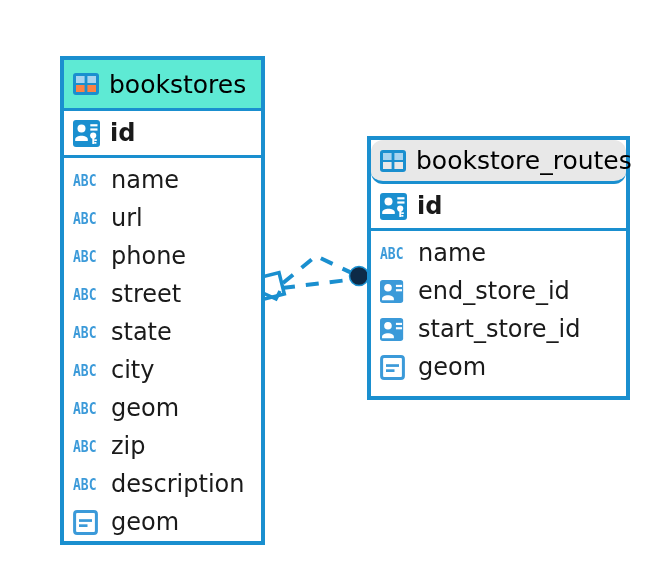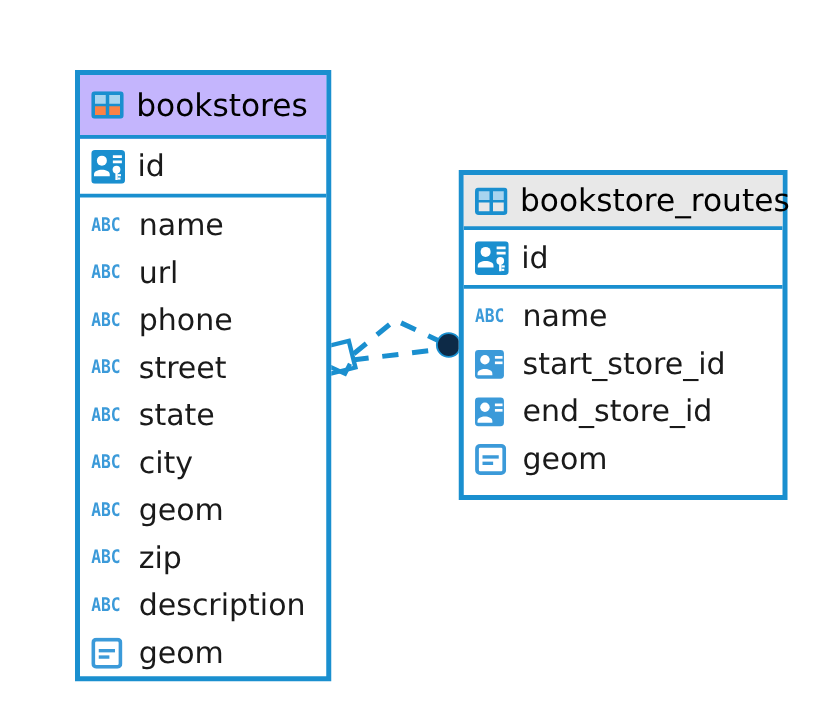--- a/index.html
+++ b/index.html
@@ -59,21 +59,21 @@
     height: 38px;
   }
   .field-label {
     font-size: 24px;
     color: #1a1a1a;
     margin-left: 10px;
     line-height: 1;
     white-space: nowrap;
   }
   .field-row.pk .field-label {
-    font-weight: normal;
+    font-weight: bold;
   }
   .pk-section .field-row {
     height: 44px;
   }
 
   .icon {
     flex: 0 0 auto;
     display: inline-block;
     line-height: 0;
   }
@@ -107,21 +107,21 @@
       <rect x="-11" y="-11" width="22" height="22" fill="#ffffff" stroke="#1a8fcf" stroke-width="3.5"></rect>
     </g>
     <path d="M 263 293 L 276 299 L 280 291" fill="none" stroke="#1a8fcf" stroke-width="3.5" stroke-linejoin="miter"></path>
 
     <circle cx="359" cy="276" r="9.5" fill="#0d2a47"></circle>
     <circle cx="359" cy="276" r="9.5" fill="none" stroke="#1a8fcf" stroke-width="1.5"></circle>
   </svg>
 
   <div class="entity" style="left:60px; top:56px; width:205px; height:489px; --edge:#1a8fcf;">
 
-    <div class="entity-header" style="background:#c4b5fd; height:51px;">
+    <div class="entity-header" style="background:#5eead4; height:51px;">
       <span class="icon">
         <svg width="26" height="22" viewBox="0 0 26 22">
           <rect x="0" y="0" width="26" height="22" rx="3" ry="3" fill="#1a8fcf"></rect>
           <rect x="3" y="3" width="8.6" height="7" fill="#a8d4ef"></rect>
           <rect x="14.4" y="3" width="8.6" height="7" fill="#a8d4ef"></rect>
           <rect x="3" y="12" width="8.6" height="7" fill="#fc8244"></rect>
           <rect x="14.4" y="12" width="8.6" height="7" fill="#fc8244"></rect>
         </svg>
       </span>
       <span class="entity-title">bookstores</span>
@@ -202,21 +202,21 @@
           </svg>
         </span>
         <span class="field-label">geom</span>
       </div>
 
     </div>
   </div>
 
   <div class="entity" style="left:367px; top:136px; width:263px; height:264px; --edge:#1a8fcf;">
 
-    <div class="entity-header" style="background:#e8e8e8; height:44px;">
+    <div class="entity-header" style="background:#e8e8e8; height:44px;border-radius:12px;">
       <span class="icon">
         <svg width="26" height="22" viewBox="0 0 26 22">
           <rect x="0" y="0" width="26" height="22" rx="3" ry="3" fill="#1a8fcf"></rect>
           <rect x="3" y="3" width="8.6" height="7" fill="#a8d4ef"></rect>
           <rect x="14.4" y="3" width="8.6" height="7" fill="#a8d4ef"></rect>
           <rect x="3" y="12" width="8.6" height="7" fill="#e8e8e8"></rect>
           <rect x="14.4" y="12" width="8.6" height="7" fill="#e8e8e8"></rect>
         </svg>
       </span>
       <span class="entity-title">bookstore_routes</span>
@@ -251,34 +251,34 @@
       <div class="field-row">
         <span class="icon" style="width:28px;">
           <svg width="25" height="25" viewBox="0 0 27 27">
             <rect x="0" y="1" width="25" height="25" rx="3" ry="3" fill="#3b9ad9"></rect>
             <circle cx="8.6" cy="9.5" r="4.1" fill="#ffffff"></circle>
             <path d="M 2.2 21.5 C 2.2 16.2 15.0 16.2 15.0 21.5 L 15.0 23 L 2.2 23 Z" fill="#ffffff"></path>
             <rect x="17.2" y="6.3" width="6.6" height="2.3" fill="#ffffff"></rect>
             <rect x="17.2" y="11.0" width="6.6" height="2.3" fill="#ffffff"></rect>
           </svg>
         </span>
-        <span class="field-label">start_store_id</span>
+        <span class="field-label">end_store_id</span>
       </div>
 
       <div class="field-row">
         <span class="icon" style="width:28px;">
           <svg width="25" height="25" viewBox="0 0 27 27">
             <rect x="0" y="1" width="25" height="25" rx="3" ry="3" fill="#3b9ad9"></rect>
             <circle cx="8.6" cy="9.5" r="4.1" fill="#ffffff"></circle>
             <path d="M 2.2 21.5 C 2.2 16.2 15.0 16.2 15.0 21.5 L 15.0 23 L 2.2 23 Z" fill="#ffffff"></path>
             <rect x="17.2" y="6.3" width="6.6" height="2.3" fill="#ffffff"></rect>
             <rect x="17.2" y="11.0" width="6.6" height="2.3" fill="#ffffff"></rect>
           </svg>
         </span>
-        <span class="field-label">end_store_id</span>
+        <span class="field-label">start_store_id</span>
       </div>
 
       <div class="field-row">
         <span class="icon" style="width:28px;">
           <svg width="25" height="25" viewBox="0 0 25 25">
             <rect x="1.6" y="1.6" width="21.8" height="21.8" rx="2.5" ry="2.5" fill="#ffffff" stroke="#3b9ad9" stroke-width="3"></rect>
             <rect x="6" y="9.2" width="13" height="2.7" fill="#3b9ad9"></rect>
             <rect x="6" y="14.3" width="8.5" height="2.7" fill="#3b9ad9"></rect>
           </svg>
         </span>

